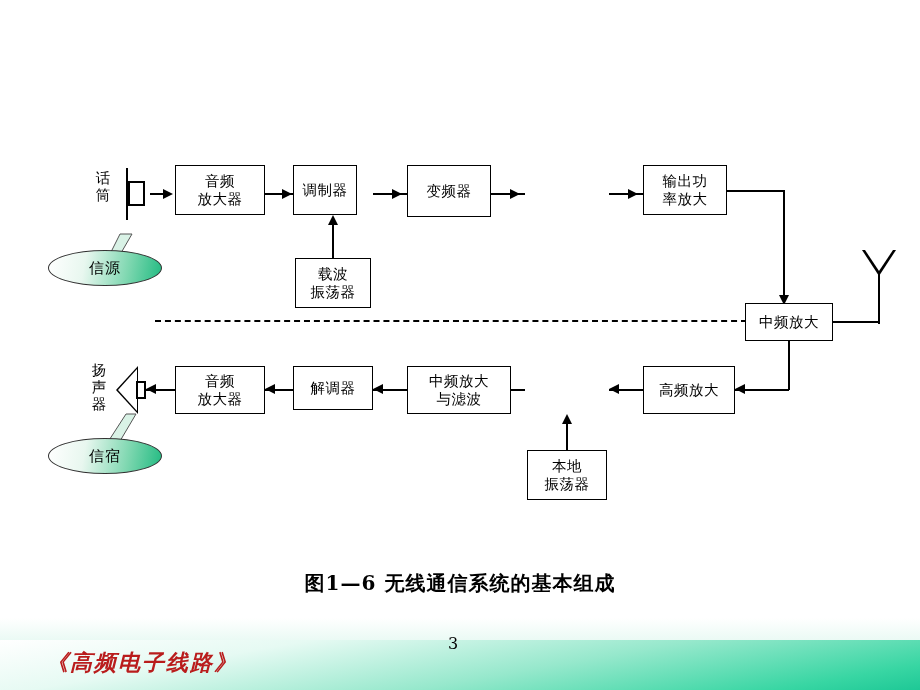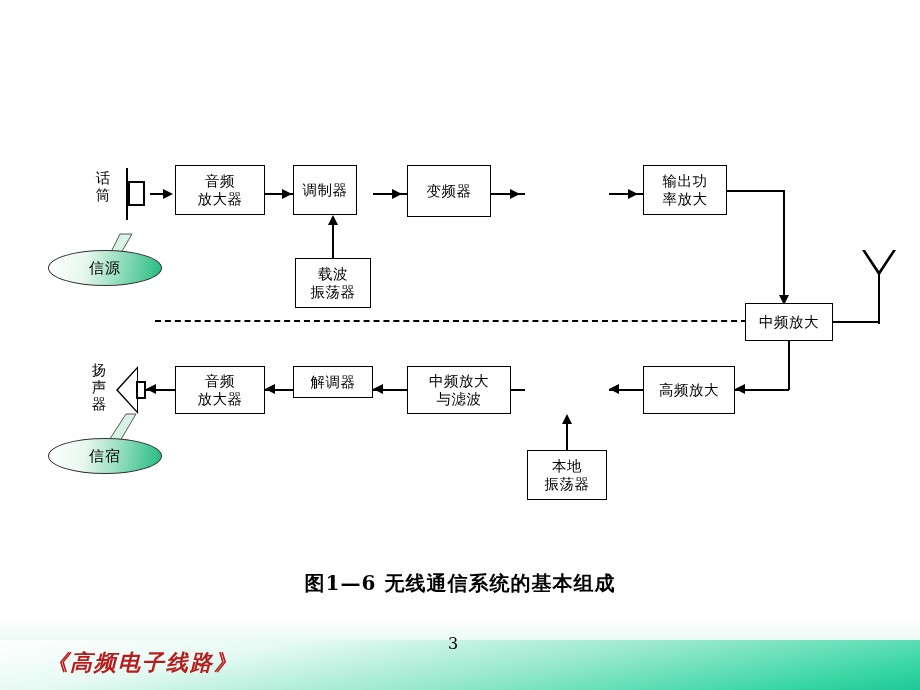--- a/index.html
+++ b/index.html
@@ -258,21 +258,21 @@
     <div class="arrow-l" style="left:491px;top:384px;"></div>
 
     <div class="box" id="if-amp" style="left:407px;top:366px;width:104px;height:48px;">
       <span>中频放大
 与滤波</span>
     </div>
 
     <div class="wire h" style="left:373px;top:389px;width:34px;"></div>
     <div class="arrow-l" style="left:373px;top:384px;"></div>
 
-    <div class="box" id="demodulator" style="left:293px;top:366px;width:80px;height:32px;">
+    <div class="box" id="demodulator" style="left:293px;top:366px;width:80px;height:44px;">
       <span>解调器</span>
     </div>
 
     <div class="wire h" style="left:265px;top:389px;width:28px;"></div>
     <div class="arrow-l" style="left:265px;top:384px;"></div>
 
     <div class="box" id="audio-amp-rx" style="left:175px;top:366px;width:90px;height:48px;">
       <span>音频
 放大器</span>
     </div>

